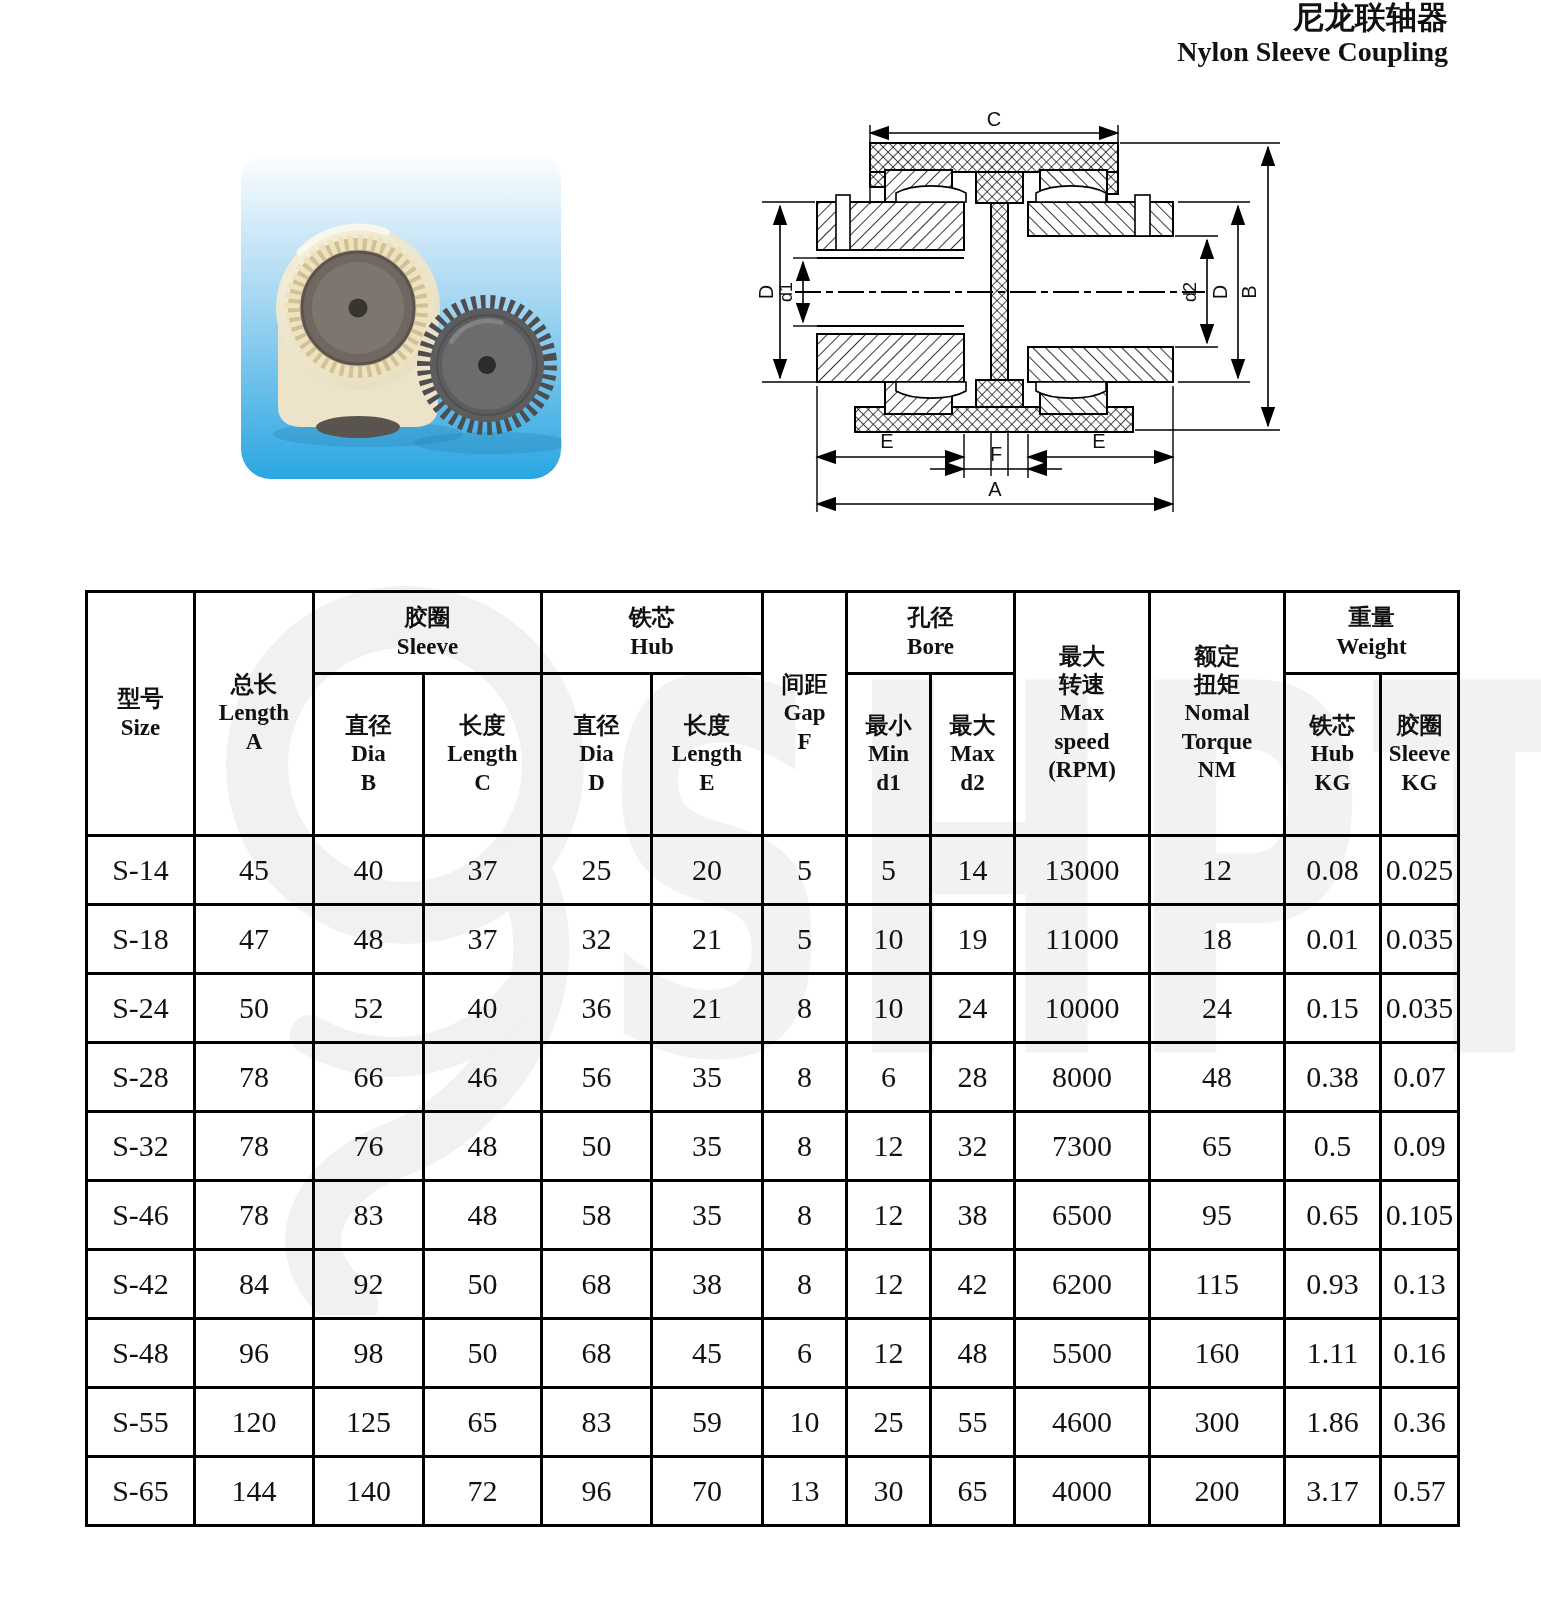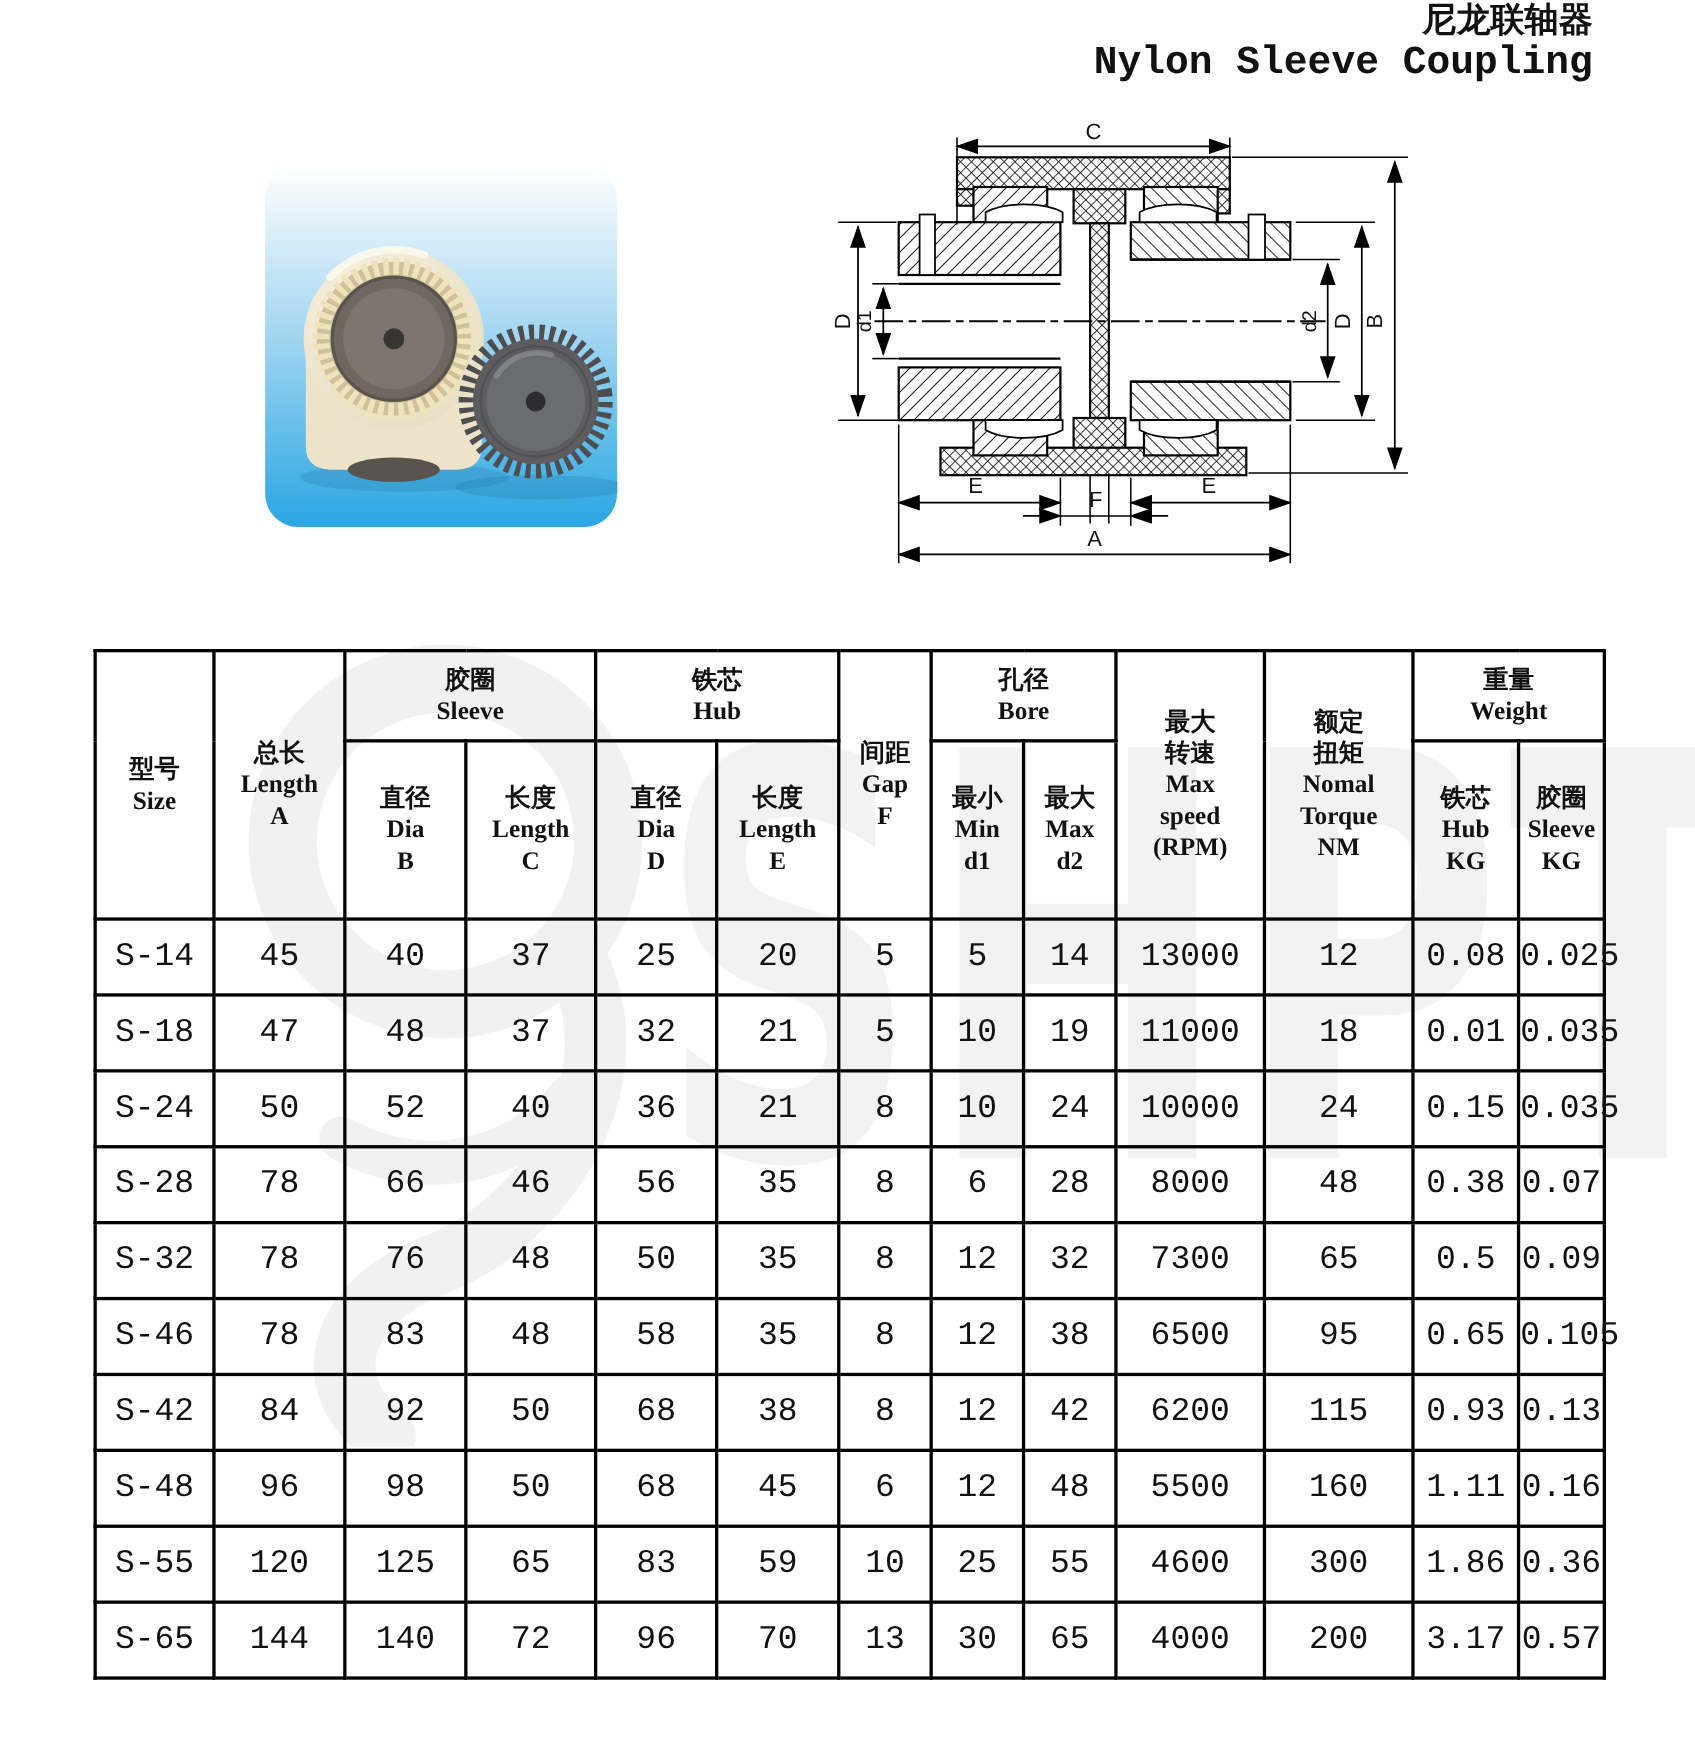--- a/index.html
+++ b/index.html
@@ -2,41 +2,41 @@
 <html><head>
 <meta charset="utf-8">
 <style>
   html,body{margin:0;padding:0;background:#fff;}
   #page{position:relative;width:1541px;height:1600px;background:#fff;overflow:hidden;
         font-family:"Liberation Serif",serif;color:#111;}
 
   
   .title-block{position:absolute;top:0;right:93px;text-align:right;z-index:3;}
   .title-cn{font-family:"Liberation Sans",sans-serif;font-weight:bold;font-size:31px;line-height:1.15;}
-  .title-en{font-family:Liberation Mono, monospace;font-weight:bold;font-size:36px;line-height:1.15;}
+  .title-en{font-family:Liberation Serif, serif;font-weight:bold;font-size:28px;line-height:1.15;}
 
   
   .wm{position:absolute;z-index:0;}
   .wm-letters{position:absolute;left:598px;top:620px;z-index:0;
      font-family:"DejaVu Sans",sans-serif;font-weight:bold;font-size:330px;line-height:1;
      color:#f2f2f2;letter-spacing:6px;transform:scaleY(1.55);transform-origin:top left;}
 
   
   .photo{position:absolute;left:240px;top:150px;z-index:2;}
   .drawing{position:absolute;left:700px;top:92px;z-index:2;}
 
   
   .spec-wrap{position:absolute;left:85px;top:590px;z-index:1;}
   table.spec{border-collapse:collapse;table-layout:fixed;width:1372px;background:transparent;}
   table.spec td{border:3px solid #000;text-align:center;vertical-align:middle;
                 padding:0;background:transparent;}
   td.gh,td.sh{font-weight:bold;font-size:23px;line-height:1.22;white-space:pre-line;}
   tr.grow{height:82px;}
   tr.srow{height:162px;}
-  tr.data{height:69px;font-family:Liberation Mono, monospace;}
+  tr.data{height:69px;}
   tr.data td{font-size:30px;}
 </style>
 </head>
 <body>
 
 <div id="page">
 
   <div class="wm" style="left:190px;top:515px;">
     <svg width="420" height="800" viewBox="0 0 420 800">
       <g fill="none" stroke="#f1f1f1" stroke-linecap="round">

